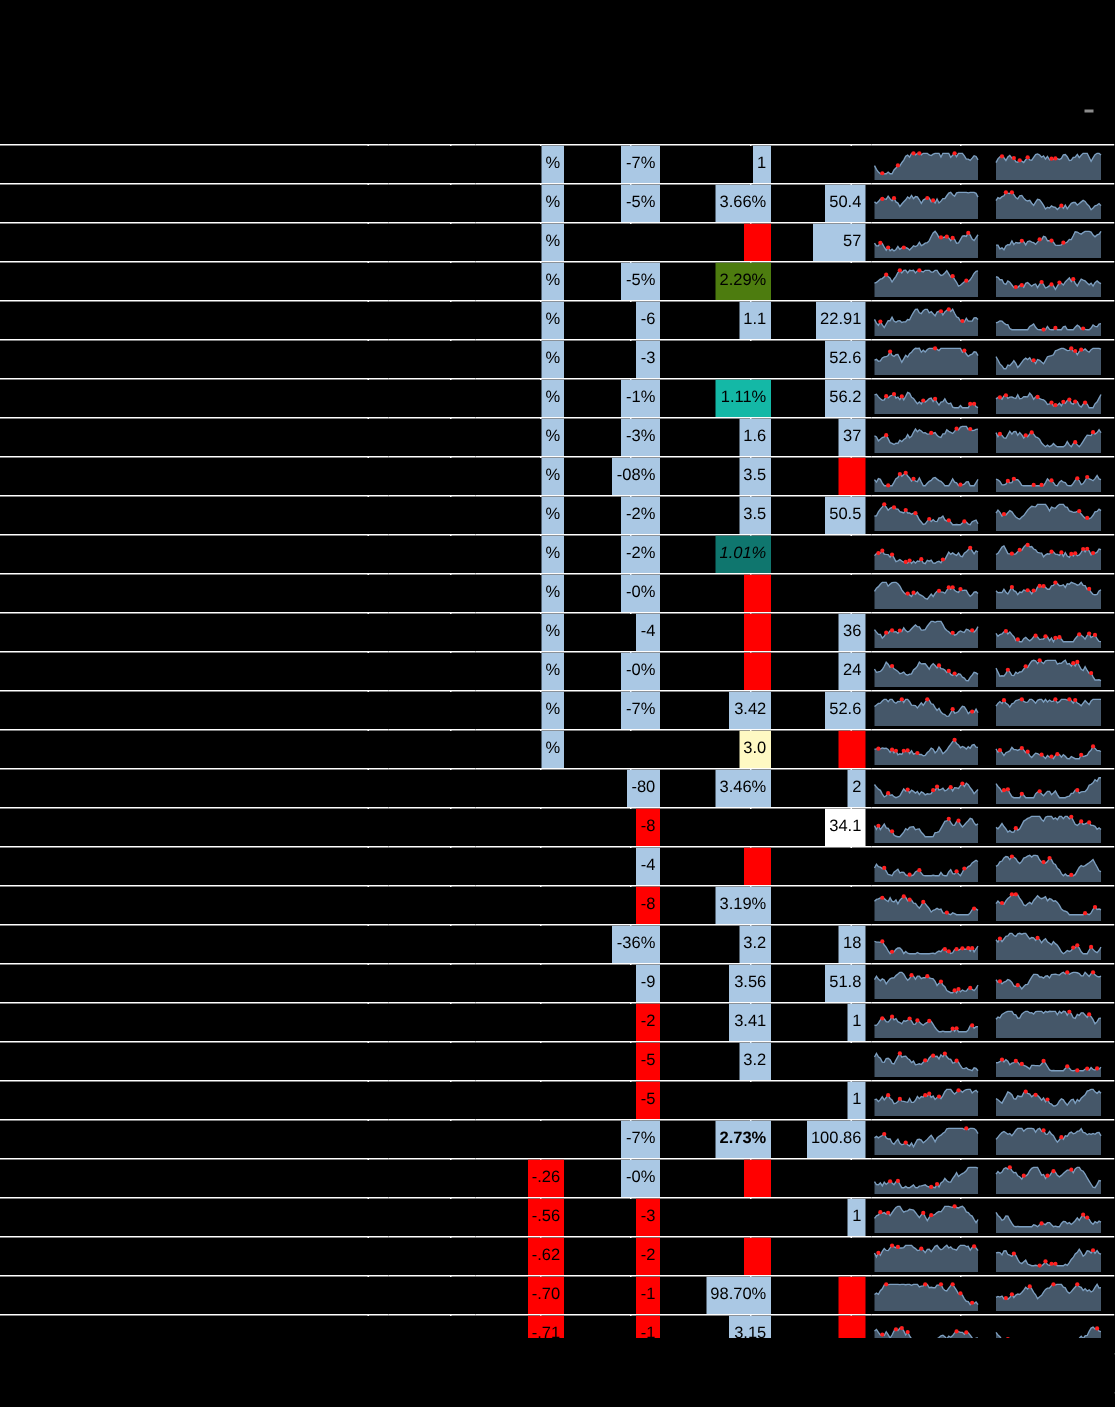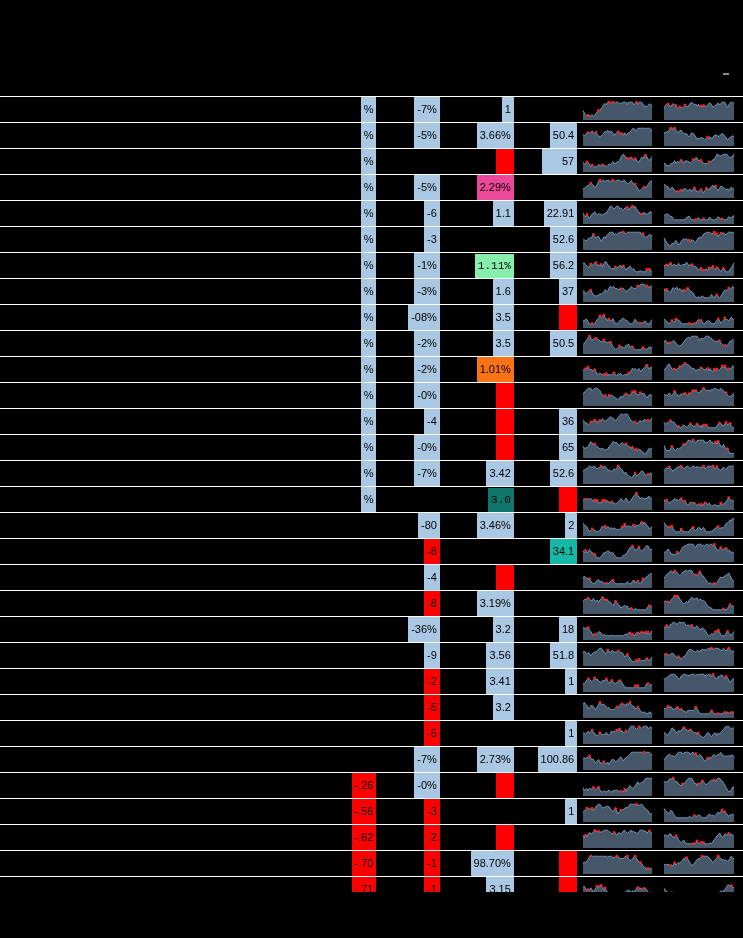--- a/index.html
+++ b/index.html
@@ -255,21 +255,21 @@
               <span class="cell-inner left"><span class="val" style="color: rgb(0, 0, 0);"></span></span>
             </td>
             <td class="c-blank1"></td>
             <td class="c-ret">
               <span class="cell-inner"><span class="val" style="background: rgb(170, 200, 228); color: rgb(0, 0, 0);">%</span></span>
             </td>
             <td class="c-chg">
               <span class="cell-inner"><span class="val" style="background: rgb(170, 200, 228); color: rgb(0, 0, 0);">-5%</span></span>
             </td>
             <td class="c-vol">
-              <span class="cell-inner"><span class="val" style="background: #ec4899; color: rgb(0, 0, 0);">2.29%</span></span>
+              <span class="cell-inner"><span class="val" style="background: #4d7c0f; color: rgb(0, 0, 0);">2.29%</span></span>
             </td>
             <td class="c-price">
               <span class="cell-inner"><span class="val" style="color: rgb(0, 0, 0);"></span></span>
             </td>
             <td class="c-spark1 spark">
               <svg width="73" height="24" viewBox="0 0 73 24">
                 <path d="M2,22L2.0,12.8L3.3,12.2L4.6,11.2L5.9,10.0L7.2,9.7L8.5,8.5L9.8,7.1L11.1,8.4L12.4,9.4L13.7,12.0L15.0,10.0L16.3,8.2L17.6,5.7L18.9,4.2L20.2,5.9L21.5,4.3L22.8,4.2L24.1,5.9L25.4,4.2L26.7,4.4L28.0,4.2L29.3,6.0L30.6,4.6L31.9,4.2L33.2,4.9L34.5,5.3L35.8,4.2L37.2,4.2L38.5,4.2L39.8,5.4L41.1,5.4L42.4,4.2L43.7,4.2L45.0,6.4L46.3,7.6L47.6,7.2L48.9,6.0L50.2,4.5L51.5,6.6L52.8,8.6L54.1,8.1L55.4,10.3L56.7,12.2L58.0,14.8L59.3,14.2L60.6,13.0L61.9,11.8L63.2,11.1L64.5,11.7L65.8,10.5L67.1,8.5L68.4,6.3L69.7,4.9L71.0,4.6L71,22Z" fill="#7d9fc0" fill-opacity="0.55"></path>
                 <path d="M2.0,12.8L3.3,12.2L4.6,11.2L5.9,10.0L7.2,9.7L8.5,8.5L9.8,7.1L11.1,8.4L12.4,9.4L13.7,12.0L15.0,10.0L16.3,8.2L17.6,5.7L18.9,4.2L20.2,5.9L21.5,4.3L22.8,4.2L24.1,5.9L25.4,4.2L26.7,4.4L28.0,4.2L29.3,6.0L30.6,4.6L31.9,4.2L33.2,4.9L34.5,5.3L35.8,4.2L37.2,4.2L38.5,4.2L39.8,5.4L41.1,5.4L42.4,4.2L43.7,4.2L45.0,6.4L46.3,7.6L47.6,7.2L48.9,6.0L50.2,4.5L51.5,6.6L52.8,8.6L54.1,8.1L55.4,10.3L56.7,12.2L58.0,14.8L59.3,14.2L60.6,13.0L61.9,11.8L63.2,11.1L64.5,11.7L65.8,10.5L67.1,8.5L68.4,6.3L69.7,4.9L71.0,4.6" fill="none" stroke="#7d9fc0" stroke-width="0.9"></path>
                 <circle cx="9.8" cy="7.1" r="1.4" fill="#ff2020"></circle>
                 <circle cx="18.9" cy="4.2" r="1.4" fill="#ff2020"></circle>
@@ -370,21 +370,21 @@
               <span class="cell-inner left"><span class="val" style="color: rgb(0, 0, 0);"></span></span>
             </td>
             <td class="c-blank1"></td>
             <td class="c-ret">
               <span class="cell-inner"><span class="val" style="background: rgb(170, 200, 228); color: rgb(0, 0, 0);">%</span></span>
             </td>
             <td class="c-chg">
               <span class="cell-inner"><span class="val" style="background: rgb(170, 200, 228); color: rgb(0, 0, 0);">-1%</span></span>
             </td>
             <td class="c-vol">
-              <span class="cell-inner"><span class="val" style="background: #86efac; color: rgb(0, 0, 0); font-family: Liberation Mono, monospace;">1.11%</span></span>
+              <span class="cell-inner"><span class="val" style="background: #14b8a6; color: rgb(0, 0, 0);">1.11%</span></span>
             </td>
             <td class="c-price">
               <span class="cell-inner"><span class="val" style="background: rgb(170, 200, 228); color: rgb(0, 0, 0);">56.2</span></span>
             </td>
             <td class="c-spark1 spark">
               <svg width="73" height="24" viewBox="0 0 73 24">
                 <path d="M2,22L2.0,9.3L3.3,8.8L4.6,10.6L5.9,11.8L7.2,12.9L8.5,12.6L9.8,10.1L11.1,11.3L12.4,10.1L13.7,9.5L15.0,8.7L16.3,11.4L17.6,10.7L18.9,12.4L20.2,10.3L21.5,12.6L22.8,10.2L24.1,7.6L25.4,8.2L26.7,10.9L28.0,11.6L29.3,13.5L30.6,15.2L31.9,14.0L33.2,15.3L34.5,13.0L35.8,14.1L37.2,13.0L38.5,11.7L39.8,11.4L41.1,13.7L42.4,11.9L43.7,14.3L45.0,16.1L46.3,14.0L47.6,13.8L48.9,11.9L50.2,14.4L51.5,15.2L52.8,14.7L54.1,17.4L55.4,17.8L56.7,17.8L58.0,17.8L59.3,16.3L60.6,17.8L61.9,17.8L63.2,17.8L64.5,17.8L65.8,15.3L67.1,15.4L68.4,15.2L69.7,17.1L71.0,17.8L71,22Z" fill="#7d9fc0" fill-opacity="0.55"></path>
                 <path d="M2.0,9.3L3.3,8.8L4.6,10.6L5.9,11.8L7.2,12.9L8.5,12.6L9.8,10.1L11.1,11.3L12.4,10.1L13.7,9.5L15.0,8.7L16.3,11.4L17.6,10.7L18.9,12.4L20.2,10.3L21.5,12.6L22.8,10.2L24.1,7.6L25.4,8.2L26.7,10.9L28.0,11.6L29.3,13.5L30.6,15.2L31.9,14.0L33.2,15.3L34.5,13.0L35.8,14.1L37.2,13.0L38.5,11.7L39.8,11.4L41.1,13.7L42.4,11.9L43.7,14.3L45.0,16.1L46.3,14.0L47.6,13.8L48.9,11.9L50.2,14.4L51.5,15.2L52.8,14.7L54.1,17.4L55.4,17.8L56.7,17.8L58.0,17.8L59.3,16.3L60.6,17.8L61.9,17.8L63.2,17.8L64.5,17.8L65.8,15.3L67.1,15.4L68.4,15.2L69.7,17.1L71.0,17.8" fill="none" stroke="#7d9fc0" stroke-width="0.9"></path>
                 <circle cx="9.8" cy="10.1" r="1.4" fill="#ff2020"></circle>
                 <circle cx="15.0" cy="8.7" r="1.4" fill="#ff2020"></circle>
@@ -537,21 +537,21 @@
               <span class="cell-inner left"><span class="val" style="color: rgb(0, 0, 0);"></span></span>
             </td>
             <td class="c-blank1"></td>
             <td class="c-ret">
               <span class="cell-inner"><span class="val" style="background: rgb(170, 200, 228); color: rgb(0, 0, 0);">%</span></span>
             </td>
             <td class="c-chg">
               <span class="cell-inner"><span class="val" style="background: rgb(170, 200, 228); color: rgb(0, 0, 0);">-2%</span></span>
             </td>
             <td class="c-vol">
-              <span class="cell-inner"><span class="val" style="background: #f97316; color: rgb(0, 0, 0);">1.01%</span></span>
+              <span class="cell-inner"><span class="val" style="background: #0f766e; color: rgb(0, 0, 0); font-style: italic;">1.01%</span></span>
             </td>
             <td class="c-price">
               <span class="cell-inner"><span class="val" style="color: rgb(0, 0, 0);"></span></span>
             </td>
             <td class="c-spark1 spark">
               <svg width="73" height="24" viewBox="0 0 73 24">
                 <path d="M2,22L2.0,12.4L3.3,11.0L4.6,10.7L5.9,10.8L7.2,9.1L8.5,11.4L9.8,11.6L11.1,11.7L12.4,13.4L13.7,11.7L15.0,13.9L16.3,16.4L17.6,15.9L18.9,15.1L20.2,16.0L21.5,16.7L22.8,16.6L24.1,17.4L25.4,15.7L26.7,17.6L28.0,16.1L29.3,17.4L30.6,16.0L31.9,16.2L33.2,14.8L34.5,17.3L35.8,17.8L37.2,15.6L38.5,16.1L39.8,15.4L41.1,17.4L42.4,17.5L43.7,16.5L45.0,16.2L46.3,17.2L47.6,15.0L48.9,15.1L50.2,12.6L51.5,10.1L52.8,11.6L54.1,10.6L55.4,11.6L56.7,12.3L58.0,10.6L59.3,12.8L60.6,13.1L61.9,10.8L63.2,9.9L64.5,8.5L65.8,7.2L67.1,9.2L68.4,11.2L69.7,9.2L71.0,10.0L71,22Z" fill="#7d9fc0" fill-opacity="0.55"></path>
                 <path d="M2.0,12.4L3.3,11.0L4.6,10.7L5.9,10.8L7.2,9.1L8.5,11.4L9.8,11.6L11.1,11.7L12.4,13.4L13.7,11.7L15.0,13.9L16.3,16.4L17.6,15.9L18.9,15.1L20.2,16.0L21.5,16.7L22.8,16.6L24.1,17.4L25.4,15.7L26.7,17.6L28.0,16.1L29.3,17.4L30.6,16.0L31.9,16.2L33.2,14.8L34.5,17.3L35.8,17.8L37.2,15.6L38.5,16.1L39.8,15.4L41.1,17.4L42.4,17.5L43.7,16.5L45.0,16.2L46.3,17.2L47.6,15.0L48.9,15.1L50.2,12.6L51.5,10.1L52.8,11.6L54.1,10.6L55.4,11.6L56.7,12.3L58.0,10.6L59.3,12.8L60.6,13.1L61.9,10.8L63.2,9.9L64.5,8.5L65.8,7.2L67.1,9.2L68.4,11.2L69.7,9.2L71.0,10.0" fill="none" stroke="#7d9fc0" stroke-width="0.9"></path>
                 <circle cx="4.6" cy="10.7" r="1.4" fill="#ff2020"></circle>
                 <circle cx="7.2" cy="9.1" r="1.4" fill="#ff2020"></circle>
@@ -675,21 +675,21 @@
             <td class="c-ret">
               <span class="cell-inner"><span class="val" style="background: rgb(170, 200, 228); color: rgb(0, 0, 0);">%</span></span>
             </td>
             <td class="c-chg">
               <span class="cell-inner"><span class="val" style="background: rgb(170, 200, 228); color: rgb(0, 0, 0);">-0%</span></span>
             </td>
             <td class="c-vol">
               <span class="cell-inner"><span class="val" style="background: rgb(255, 0, 0); color: rgb(0, 0, 0); min-width: 18px;">&nbsp;</span></span>
             </td>
             <td class="c-price">
-              <span class="cell-inner"><span class="val" style="background: rgb(170, 200, 228); color: rgb(0, 0, 0);">65</span></span>
+              <span class="cell-inner"><span class="val" style="background: rgb(170, 200, 228); color: rgb(0, 0, 0);">24</span></span>
             </td>
             <td class="c-spark1 spark">
               <svg width="73" height="24" viewBox="0 0 73 24">
                 <path d="M2,22L2.0,10.0L3.3,12.2L4.6,11.9L5.9,11.6L7.2,10.4L8.5,8.2L9.8,5.5L11.1,6.8L12.4,8.9L13.7,8.0L15.0,9.9L16.3,10.7L17.6,11.6L18.9,13.1L20.2,12.7L21.5,12.0L22.8,13.6L24.1,14.1L25.4,13.5L26.7,13.2L28.0,10.6L29.3,9.6L30.6,8.1L31.9,5.4L33.2,6.6L34.5,6.5L35.8,6.5L37.2,8.3L38.5,10.1L39.8,7.7L41.1,6.4L42.4,7.7L43.7,9.3L45.0,7.6L46.3,9.7L47.6,9.9L48.9,10.7L50.2,12.4L51.5,11.3L52.8,13.6L54.1,14.3L55.4,13.0L56.7,14.7L58.0,13.2L59.3,13.5L60.6,15.5L61.9,16.0L63.2,17.7L64.5,17.8L65.8,15.6L67.1,14.1L68.4,12.2L69.7,12.6L71.0,13.6L71,22Z" fill="#7d9fc0" fill-opacity="0.55"></path>
                 <path d="M2.0,10.0L3.3,12.2L4.6,11.9L5.9,11.6L7.2,10.4L8.5,8.2L9.8,5.5L11.1,6.8L12.4,8.9L13.7,8.0L15.0,9.9L16.3,10.7L17.6,11.6L18.9,13.1L20.2,12.7L21.5,12.0L22.8,13.6L24.1,14.1L25.4,13.5L26.7,13.2L28.0,10.6L29.3,9.6L30.6,8.1L31.9,5.4L33.2,6.6L34.5,6.5L35.8,6.5L37.2,8.3L38.5,10.1L39.8,7.7L41.1,6.4L42.4,7.7L43.7,9.3L45.0,7.6L46.3,9.7L47.6,9.9L48.9,10.7L50.2,12.4L51.5,11.3L52.8,13.6L54.1,14.3L55.4,13.0L56.7,14.7L58.0,13.2L59.3,13.5L60.6,15.5L61.9,16.0L63.2,17.7L64.5,17.8L65.8,15.6L67.1,14.1L68.4,12.2L69.7,12.6L71.0,13.6" fill="none" stroke="#7d9fc0" stroke-width="0.9"></path>
                 <circle cx="13.7" cy="8.0" r="1.4" fill="#ff2020"></circle>
                 <circle cx="45.0" cy="7.6" r="1.4" fill="#ff2020"></circle>
                 <circle cx="51.5" cy="11.3" r="1.4" fill="#ff2020"></circle>
                 <circle cx="55.4" cy="13.0" r="1.4" fill="#ff2020"></circle>
               </svg>
@@ -751,21 +751,21 @@
               <span class="cell-inner left"><span class="val" style="color: rgb(0, 0, 0);"></span></span>
             </td>
             <td class="c-blank1"></td>
             <td class="c-ret">
               <span class="cell-inner"><span class="val" style="background: rgb(170, 200, 228); color: rgb(0, 0, 0);">%</span></span>
             </td>
             <td class="c-chg">
               <span class="cell-inner"><span class="val" style="color: rgb(0, 0, 0);"></span></span>
             </td>
             <td class="c-vol">
-              <span class="cell-inner"><span class="val" style="background: #0f766e; color: rgb(0, 0, 0); font-family: Liberation Mono, monospace;">3.0</span></span>
+              <span class="cell-inner"><span class="val" style="background: #fef9c3; color: rgb(0, 0, 0);">3.0</span></span>
             </td>
             <td class="c-price">
               <span class="cell-inner"><span class="val" style="background: rgb(255, 0, 0); color: rgb(0, 0, 0); min-width: 18px;">&nbsp;</span></span>
             </td>
             <td class="c-spark1 spark">
               <svg width="73" height="24" viewBox="0 0 73 24">
                 <path d="M2,22L2.0,11.4L3.3,11.3L4.6,11.1L5.9,11.2L7.2,10.6L8.5,11.0L9.8,10.8L11.1,11.6L12.4,13.6L13.7,11.8L15.0,13.9L16.3,12.5L17.6,15.2L18.9,14.5L20.2,15.0L21.5,12.5L22.8,13.0L24.1,12.3L25.4,14.3L26.7,12.5L28.0,14.8L29.3,14.2L30.6,14.0L31.9,15.0L33.2,15.0L34.5,15.9L35.8,15.6L37.2,13.7L38.5,12.6L39.8,10.7L41.1,11.5L42.4,13.9L43.7,12.6L45.0,10.0L46.3,11.9L47.6,14.5L48.9,13.3L50.2,12.0L51.5,10.0L52.8,8.3L54.1,6.5L55.4,5.2L56.7,7.7L58.0,8.6L59.3,10.5L60.6,9.6L61.9,10.2L63.2,11.3L64.5,9.8L65.8,10.8L67.1,8.7L68.4,8.4L69.7,10.1L71.0,10.3L71,22Z" fill="#7d9fc0" fill-opacity="0.55"></path>
                 <path d="M2.0,11.4L3.3,11.3L4.6,11.1L5.9,11.2L7.2,10.6L8.5,11.0L9.8,10.8L11.1,11.6L12.4,13.6L13.7,11.8L15.0,13.9L16.3,12.5L17.6,15.2L18.9,14.5L20.2,15.0L21.5,12.5L22.8,13.0L24.1,12.3L25.4,14.3L26.7,12.5L28.0,14.8L29.3,14.2L30.6,14.0L31.9,15.0L33.2,15.0L34.5,15.9L35.8,15.6L37.2,13.7L38.5,12.6L39.8,10.7L41.1,11.5L42.4,13.9L43.7,12.6L45.0,10.0L46.3,11.9L47.6,14.5L48.9,13.3L50.2,12.0L51.5,10.0L52.8,8.3L54.1,6.5L55.4,5.2L56.7,7.7L58.0,8.6L59.3,10.5L60.6,9.6L61.9,10.2L63.2,11.3L64.5,9.8L65.8,10.8L67.1,8.7L68.4,8.4L69.7,10.1L71.0,10.3" fill="none" stroke="#7d9fc0" stroke-width="0.9"></path>
                 <circle cx="4.6" cy="11.1" r="1.4" fill="#ff2020"></circle>
                 <circle cx="13.7" cy="11.8" r="1.4" fill="#ff2020"></circle>
@@ -840,21 +840,21 @@
             <td class="c-ret">
               <span class="cell-inner"><span class="val" style="color: rgb(0, 0, 0);"></span></span>
             </td>
             <td class="c-chg">
               <span class="cell-inner"><span class="val" style="background: rgb(255, 0, 0); color: rgb(0, 0, 0);">-8</span></span>
             </td>
             <td class="c-vol">
               <span class="cell-inner"><span class="val" style="color: rgb(0, 0, 0);"></span></span>
             </td>
             <td class="c-price">
-              <span class="cell-inner"><span class="val" style="background: #14b8a6; color: rgb(0, 0, 0);">34.1</span></span>
+              <span class="cell-inner"><span class="val" style="background: #ffffff; color: rgb(0, 0, 0);">34.1</span></span>
             </td>
             <td class="c-spark1 spark">
               <svg width="73" height="24" viewBox="0 0 73 24">
                 <path d="M2,22L2.0,10.4L3.3,12.9L4.6,10.5L5.9,13.1L7.2,11.2L8.5,9.4L9.8,11.9L11.1,12.2L12.4,14.3L13.7,14.2L15.0,16.7L16.3,17.5L17.6,17.8L18.9,17.8L20.2,16.3L21.5,14.8L22.8,12.5L24.1,13.3L25.4,11.5L26.7,11.3L28.0,11.2L29.3,13.2L30.6,12.8L31.9,12.7L33.2,14.9L34.5,16.1L35.8,17.8L37.2,17.8L38.5,17.8L39.8,17.8L41.1,17.7L42.4,15.1L43.7,14.9L45.0,14.5L46.3,12.2L47.6,9.9L48.9,7.6L50.2,7.3L51.5,5.9L52.8,8.2L54.1,10.1L55.4,10.2L56.7,7.9L58.0,7.1L59.3,9.7L60.6,11.3L61.9,10.0L63.2,8.4L64.5,7.2L65.8,5.6L67.1,6.1L68.4,8.6L69.7,10.1L71.0,9.2L71,22Z" fill="#7d9fc0" fill-opacity="0.55"></path>
                 <path d="M2.0,10.4L3.3,12.9L4.6,10.5L5.9,13.1L7.2,11.2L8.5,9.4L9.8,11.9L11.1,12.2L12.4,14.3L13.7,14.2L15.0,16.7L16.3,17.5L17.6,17.8L18.9,17.8L20.2,16.3L21.5,14.8L22.8,12.5L24.1,13.3L25.4,11.5L26.7,11.3L28.0,11.2L29.3,13.2L30.6,12.8L31.9,12.7L33.2,14.9L34.5,16.1L35.8,17.8L37.2,17.8L38.5,17.8L39.8,17.8L41.1,17.7L42.4,15.1L43.7,14.9L45.0,14.5L46.3,12.2L47.6,9.9L48.9,7.6L50.2,7.3L51.5,5.9L52.8,8.2L54.1,10.1L55.4,10.2L56.7,7.9L58.0,7.1L59.3,9.7L60.6,11.3L61.9,10.0L63.2,8.4L64.5,7.2L65.8,5.6L67.1,6.1L68.4,8.6L69.7,10.1L71.0,9.2" fill="none" stroke="#7d9fc0" stroke-width="0.9"></path>
                 <circle cx="4.6" cy="10.5" r="1.4" fill="#ff2020"></circle>
                 <circle cx="13.7" cy="14.2" r="1.4" fill="#ff2020"></circle>
                 <circle cx="51.5" cy="5.9" r="1.4" fill="#ff2020"></circle>
                 <circle cx="58.0" cy="7.1" r="1.4" fill="#ff2020"></circle>
               </svg>
@@ -1160,21 +1160,21 @@
               <span class="cell-inner left"><span class="val" style="color: rgb(0, 0, 0);"></span></span>
             </td>
             <td class="c-blank1"></td>
             <td class="c-ret">
               <span class="cell-inner"><span class="val" style="color: rgb(0, 0, 0);"></span></span>
             </td>
             <td class="c-chg">
               <span class="cell-inner"><span class="val" style="background: rgb(170, 200, 228); color: rgb(0, 0, 0);">-7%</span></span>
             </td>
             <td class="c-vol">
-              <span class="cell-inner"><span class="val" style="background: rgb(170, 200, 228); color: rgb(0, 0, 0);">2.73%</span></span>
+              <span class="cell-inner"><span class="val" style="background: rgb(170, 200, 228); color: rgb(0, 0, 0); font-weight: bold;">2.73%</span></span>
             </td>
             <td class="c-price">
               <span class="cell-inner"><span class="val" style="background: rgb(170, 200, 228); color: rgb(0, 0, 0);">100.86</span></span>
             </td>
             <td class="c-spark1 spark">
               <svg width="73" height="24" viewBox="0 0 73 24">
                 <path d="M2,22L2.0,10.6L3.3,9.6L4.6,10.6L5.9,9.7L7.2,9.0L8.5,8.0L9.8,10.5L11.1,11.3L12.4,11.3L13.7,13.9L15.0,14.8L16.3,12.9L17.6,11.5L18.9,14.2L20.2,15.2L21.5,14.7L22.8,13.7L24.1,15.2L25.4,16.0L26.7,14.1L28.0,16.5L29.3,14.1L30.6,11.8L31.9,11.5L33.2,12.0L34.5,13.9L35.8,12.9L37.2,11.6L38.5,10.1L39.8,8.9L41.1,10.7L42.4,13.2L43.7,10.6L45.0,9.5L46.3,8.8L47.6,7.5L48.9,6.7L50.2,4.5L51.5,4.2L52.8,4.2L54.1,4.2L55.4,4.2L56.7,4.2L58.0,4.2L59.3,4.2L60.6,4.2L61.9,5.0L63.2,4.2L64.5,5.1L65.8,4.2L67.1,4.2L68.4,4.4L69.7,5.5L71.0,7.8L71,22Z" fill="#7d9fc0" fill-opacity="0.55"></path>
                 <path d="M2.0,10.6L3.3,9.6L4.6,10.6L5.9,9.7L7.2,9.0L8.5,8.0L9.8,10.5L11.1,11.3L12.4,11.3L13.7,13.9L15.0,14.8L16.3,12.9L17.6,11.5L18.9,14.2L20.2,15.2L21.5,14.7L22.8,13.7L24.1,15.2L25.4,16.0L26.7,14.1L28.0,16.5L29.3,14.1L30.6,11.8L31.9,11.5L33.2,12.0L34.5,13.9L35.8,12.9L37.2,11.6L38.5,10.1L39.8,8.9L41.1,10.7L42.4,13.2L43.7,10.6L45.0,9.5L46.3,8.8L47.6,7.5L48.9,6.7L50.2,4.5L51.5,4.2L52.8,4.2L54.1,4.2L55.4,4.2L56.7,4.2L58.0,4.2L59.3,4.2L60.6,4.2L61.9,5.0L63.2,4.2L64.5,5.1L65.8,4.2L67.1,4.2L68.4,4.4L69.7,5.5L71.0,7.8" fill="none" stroke="#7d9fc0" stroke-width="0.9"></path>
                 <circle cx="8.5" cy="8.0" r="1.4" fill="#ff2020"></circle>
                 <circle cx="22.8" cy="13.7" r="1.4" fill="#ff2020"></circle>

